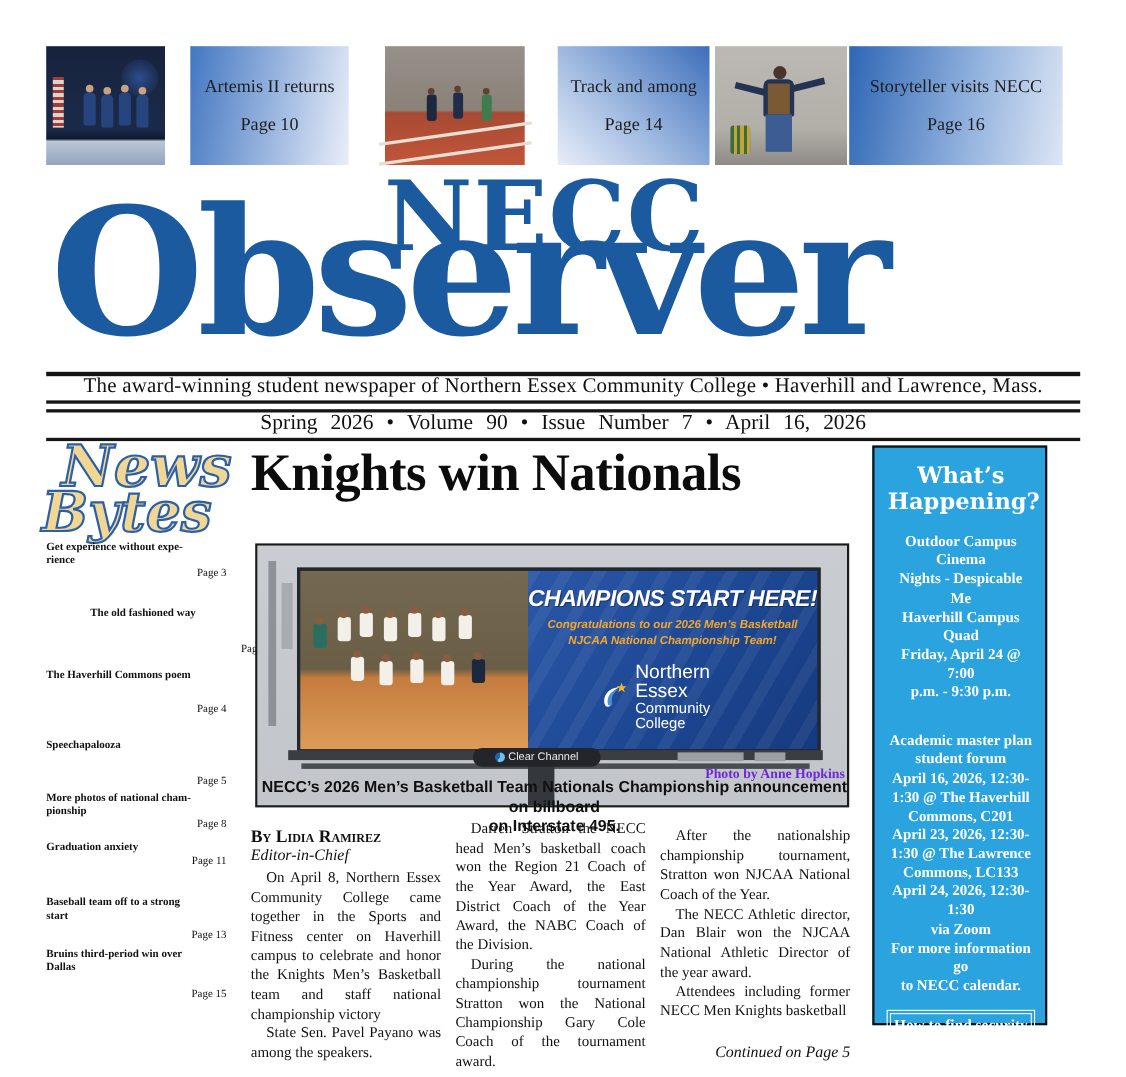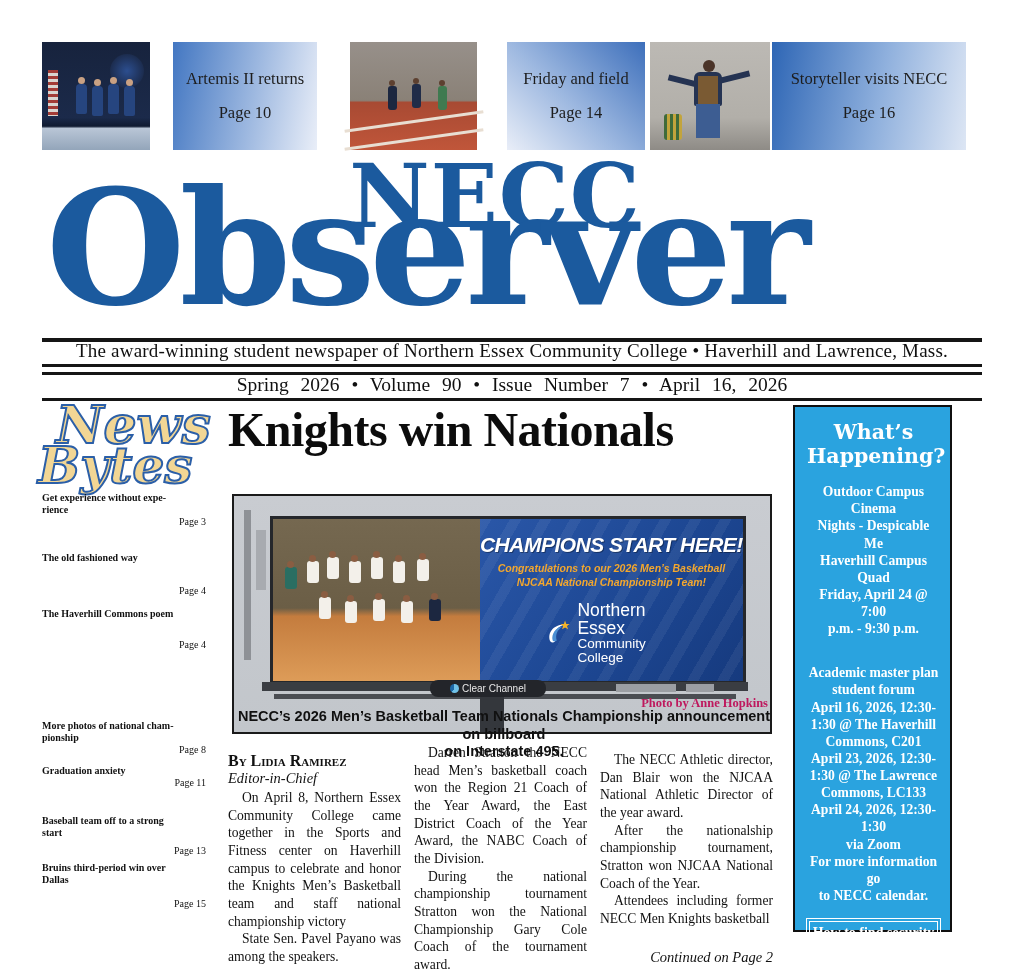--- a/index.html
+++ b/index.html
@@ -89,21 +89,21 @@
   .bb-org2{font-size:13.5px;font-weight:500;}
   .catwalk{position:absolute;left:28px;top:186px;width:486px;height:9px;background:#3a3d42;}
   .catwalk2{position:absolute;left:40px;top:198px;width:462px;height:5px;background:#4a4d52;}
   .bb-pole{position:absolute;left:246px;top:200px;width:24px;height:36px;background:#34373c;}
   .vendor-badge{position:absolute;left:196px;top:184px;width:116px;height:17px;background:#23252a;
       border-radius:8px;color:#e8e8e8;font-family:"Liberation Sans",sans-serif;font-size:10px;
       display:flex;align-items:center;justify-content:center;gap:3px;}
   .vendor-badge .cc-ic{width:9px;height:9px;border-radius:50%;background:conic-gradient(#6fc1e8 0 60%,#1d69a8 60% 100%);}
   .tag{position:absolute;top:188px;height:8px;background:#9b9ea3;}
   .credit{position:absolute;top:696px;left:432px;width:336px;text-align:right;
-      font-size:12.5px;font-weight:bold;color:#be185d;}
+      font-size:12.5px;font-weight:bold;color:#6d28d9;}
   .caption{position:absolute;top:708px;left:232px;width:544px;
       font-family:"Liberation Sans",sans-serif;font-weight:bold;font-size:14.5px;line-height:1.22;color:#101010;}
   .columns{position:absolute;top:744px;left:228px;width:546px;display:flex;gap:13px;align-items:center;}
   .col{width:173px;font-size:13.6px;line-height:1.3;text-align:justify;}
   .col p{margin:0;text-indent:14px;}
   .byline{font-variant:small-caps;font-weight:bold;font-size:16px;line-height:1.1;}
   .role{font-style:italic;font-size:14.5px;margin-bottom:2px;line-height:1.2;}
   .continued{font-style:italic;font-size:14.5px;text-align:right;margin-top:20px;text-indent:0 !important;}
 
   
@@ -135,21 +135,21 @@
   </div>
 
   <div class="teaser-photo ph2">
     <span class="lane" style="left:-6px;top:78px;width:140px;"></span>
     <span class="lane" style="left:-6px;top:96px;width:140px;"></span>
     <span class="runner" style="left:38px;top:44px;background:#1c2740;"></span>
     <span class="runner" style="left:62px;top:42px;background:#202c48;"></span>
     <span class="runner" style="left:88px;top:44px;background:#3f7a50;"></span>
   </div>
   <div class="teaser-cell teaser-box tb2">
-    <div>Friday and field</div>
+    <div>Track and among</div>
     <div>Page 14</div>
   </div>
 
   <div class="teaser-photo ph3">
     <span class="story-armL"></span>
     <span class="story-armR"></span>
     <span class="story-man"></span>
     <span class="story-vest"></span>
     <span class="story-head"></span>
     <span class="story-legs"></span>
@@ -173,27 +173,31 @@
   <div class="nb-logo">
     <div class="l1">News</div>
     <div class="l2">Bytes</div>
   </div>
 
   <div class="nb-item" style="top:492px;">
     <div class="nb-title">Get experience without expe-
 rience</div>
     <div class="nb-page" style="margin-top:0px;">Page 3</div>
   </div>
-  <div class="nb-item" style="top:552px;">
+  <div class="nb-item" style="top:552px;margin-left:40px;">
     <div class="nb-title">The old fashioned way</div>
     <div class="nb-page" style="margin-top:21px;">Page 4</div>
   </div>
   <div class="nb-item" style="top:608px;">
     <div class="nb-title">The Haverhill Commons poem</div>
     <div class="nb-page" style="margin-top:19px;">Page 4</div>
+  </div>
+  <div class="nb-item" style="top:672px;">
+    <div class="nb-title">Speechapalooza</div>
+    <div class="nb-page" style="margin-top:21px;">Page 5</div>
   </div>
   <div class="nb-item" style="top:720px;">
     <div class="nb-title">More photos of national cham-
 pionship</div>
     <div class="nb-page" style="margin-top:0px;">Page 8</div>
   </div>
   <div class="nb-item" style="top:765px;">
     <div class="nb-title">Graduation anxiety</div>
     <div class="nb-page" style="margin-top:0;">Page 11</div>
   </div>
@@ -265,24 +269,24 @@
       <div class="byline">By Lidia Ramirez</div>
       <div class="role">Editor-in-Chief</div>
       <p>On April 8, Northern Essex Community College came together in the Sports and Fitness center on Haverhill campus to celebrate and honor the Knights Men’s Basketball team and staff national championship victory</p>
       <p>State Sen. Pavel Payano was among the speakers.</p>
     </div>
     <div class="col">
       <p>Darren Stratton the NECC head Men’s basketball coach won the Region 21 Coach of the Year Award, the East District Coach of the Year Award, the NABC Coach of the Division.</p>
       <p>During the national championship tournament Stratton won the National Championship Gary Cole Coach of the tournament award.</p>
     </div>
     <div class="col">
+      <p>After the nationalship championship tournament, Stratton won NJCAA National Coach of the Year.</p>
       <p>The NECC Athletic director, Dan Blair won the NJCAA National Athletic Director of the year award.</p>
-      <p>After the nationalship championship tournament, Stratton won NJCAA National Coach of the Year.</p>
       <p>Attendees including former NECC Men Knights basketball</p>
-      <div class="continued">Continued on Page 2</div>
+      <div class="continued">Continued on Page 5</div>
     </div>
   </div>
 
   <div class="wh-box">
     <div class="wh-title prewrap">What’s
 Happening?</div>
     <div class="wh-event prewrap">Outdoor Campus Cinema
 Nights - Despicable Me
 Haverhill Campus Quad
 Friday, April 24 @ 7:00

